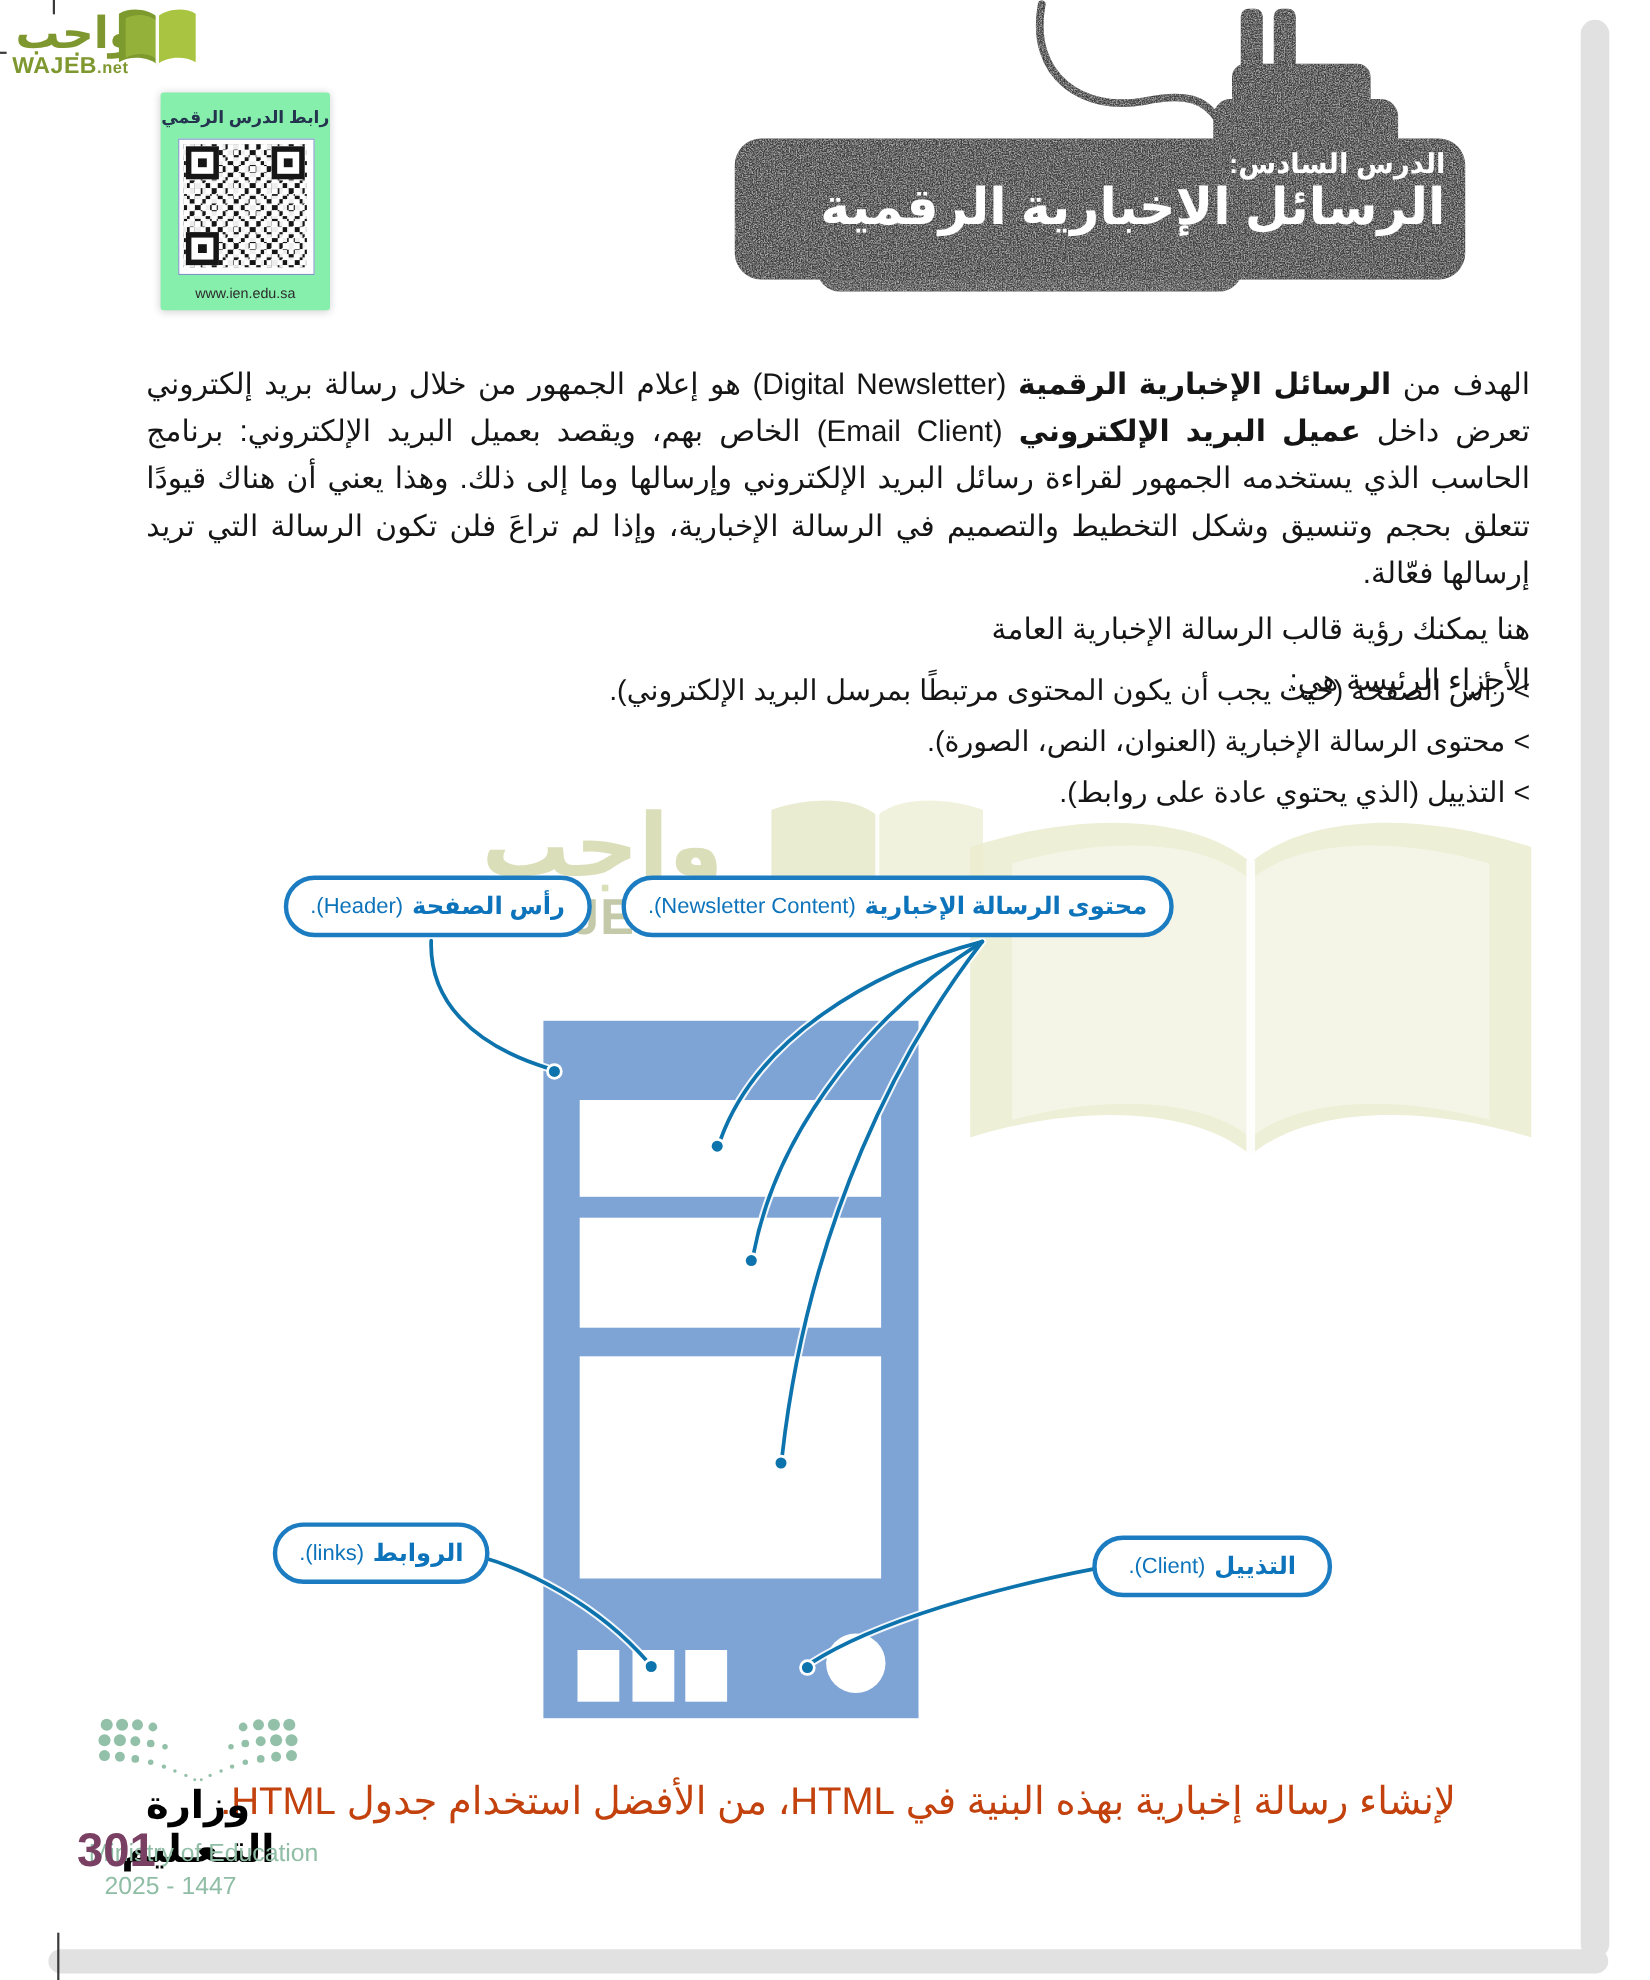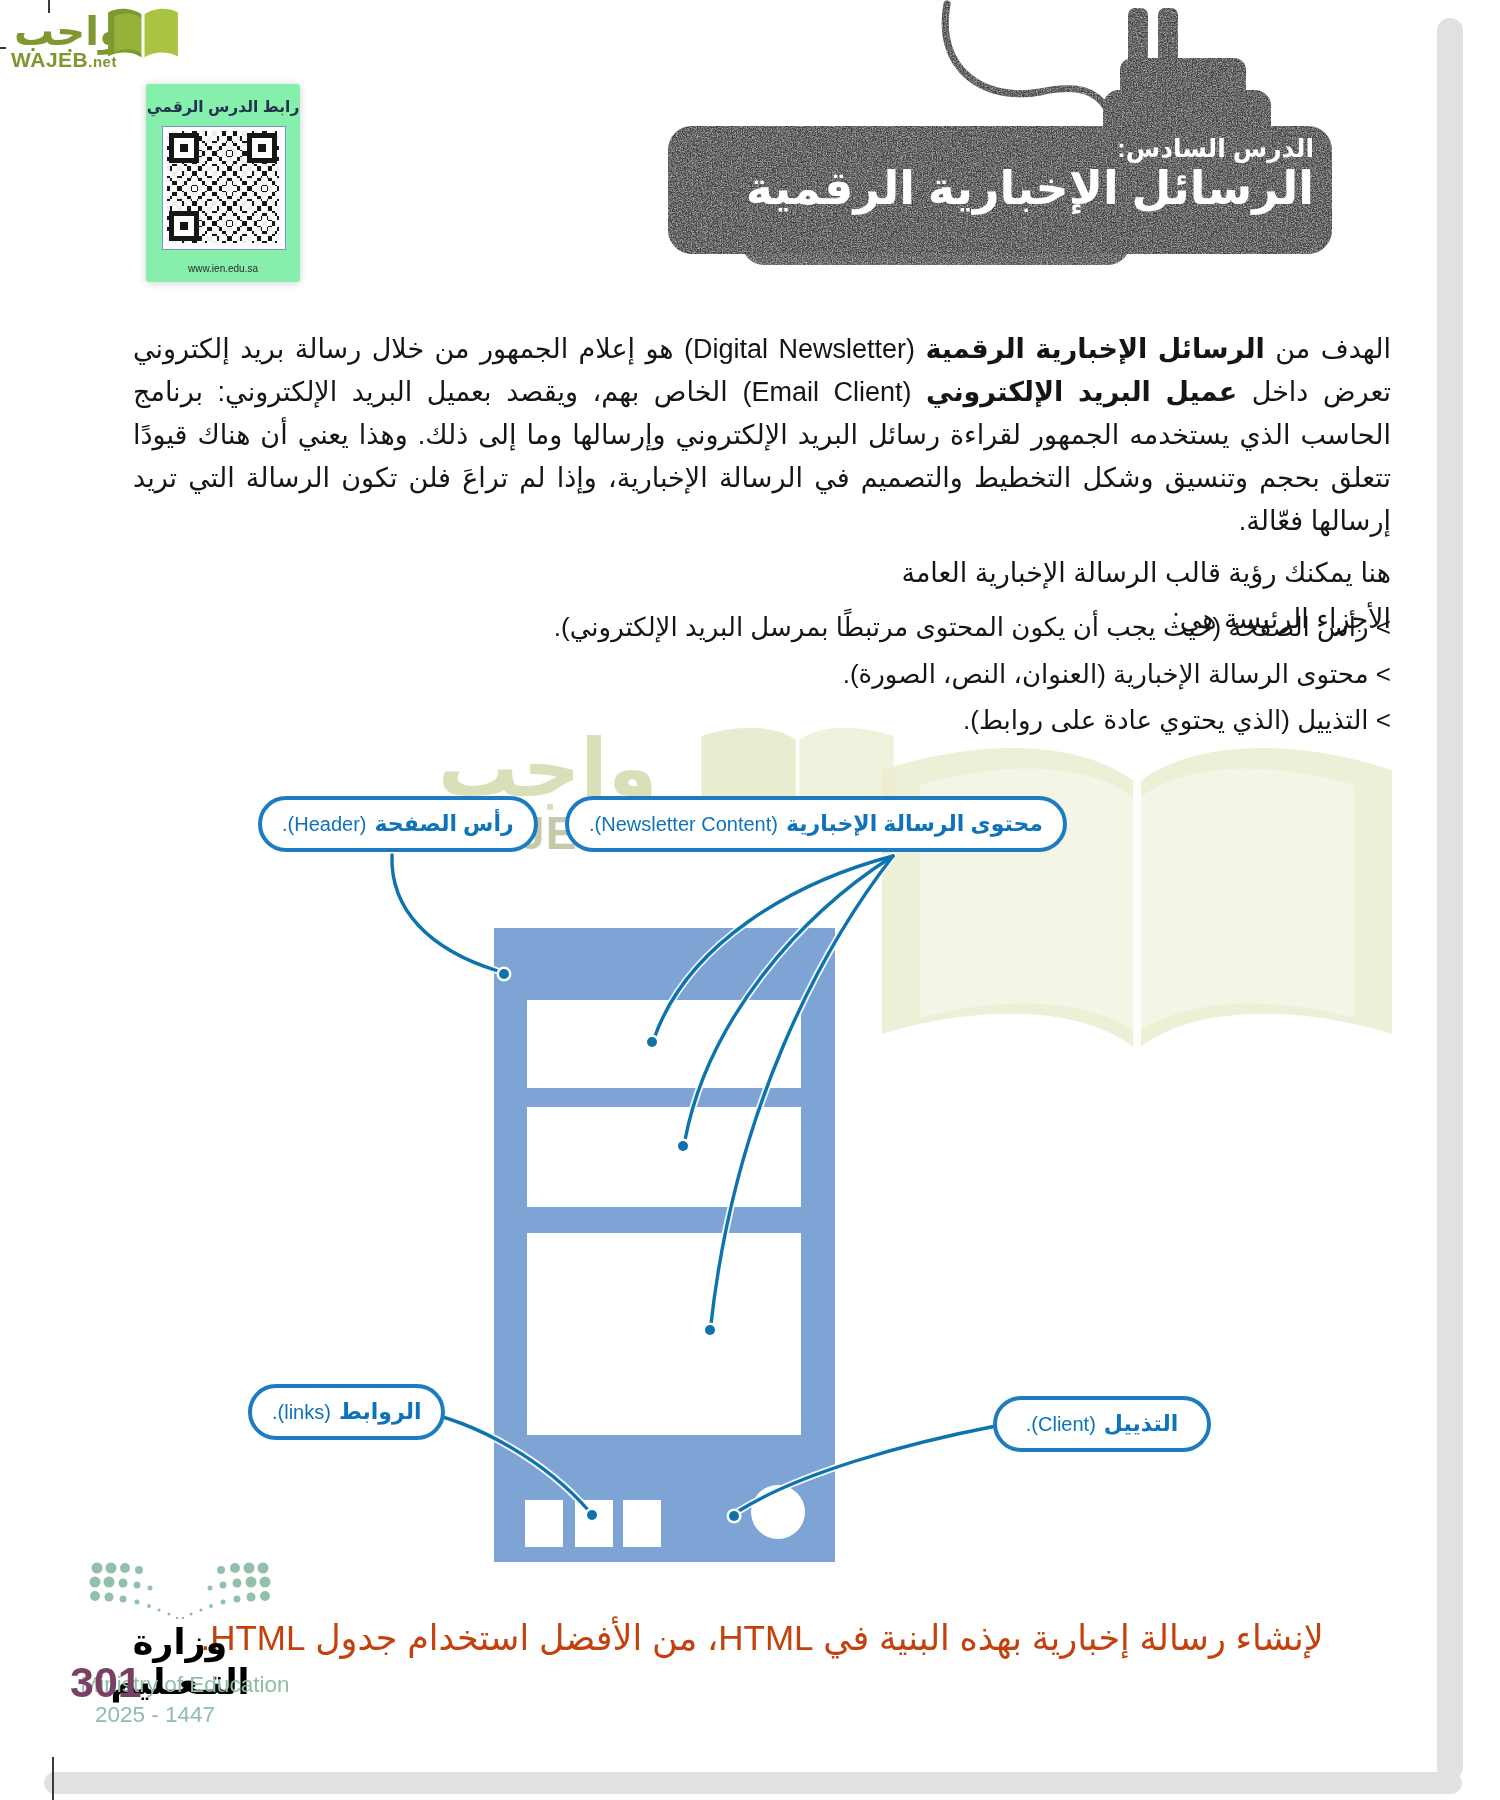--- a/index.html
+++ b/index.html
@@ -21,21 +21,21 @@
   
   .qr-card{left:146px;top:84px;width:154px;height:198px;background:#86efac;box-shadow:0 1px 8px rgba(0,0,0,.18);border-radius:3px;}
   .qr-title{position:absolute;top:14px;left:0;width:100%;text-align:center;font-size:15.5px;font-weight:700;color:#24344f;direction:rtl;}
   .qr-frame{position:absolute;left:16px;top:42px;width:122px;height:122px;border:1.5px solid #7d96c6;background:#fff;}
   .qr-box{position:absolute;left:4px;top:4px;width:112px;height:112px;
     background:conic-gradient(#161616 25%, #fff 0 50%, #161616 0 75%, #fff 0) 0 0/10px 10px;}
   .qr-box::before{content:"";position:absolute;inset:0;
     background:conic-gradient(rgba(255,255,255,.92) 25%, transparent 0 50%, rgba(255,255,255,.92) 0 75%, transparent 0) 3px 5px/14px 14px;}
   .qf{position:absolute;width:30px;height:30px;border:5px solid #161616;background:#fff;box-sizing:border-box;}
   .qf::after{content:"";position:absolute;left:6px;top:6px;width:8px;height:8px;background:#161616;}
-  .qr-url{position:absolute;bottom:8px;left:0;width:100%;text-align:center;font-size:10px;color:#2b2b2b;}
+  .qr-url{position:absolute;bottom:8px;left:0;width:100%;text-align:center;font-size:13px;color:#2b2b2b;}
 
   
   .banner-kicker{right:186px;top:134px;color:#fff;font-size:25px;font-weight:700;direction:rtl;z-index:6;}
   .banner-title{right:186px;top:161px;color:#fff;font-size:46px;font-weight:700;direction:rtl;z-index:6;line-height:1.2;}
 
   
   .para{left:133px;top:328px;width:1258px;font-size:27px;line-height:43px;text-align:justify;direction:rtl;color:#151515;}
   .line-r{left:133px;width:1258px;text-align:right;direction:rtl;font-size:27px;color:#151515;margin-top:37px;}
   .bullet{left:133px;width:1258px;direction:rtl;font-size:26px;color:#151515;}
 

